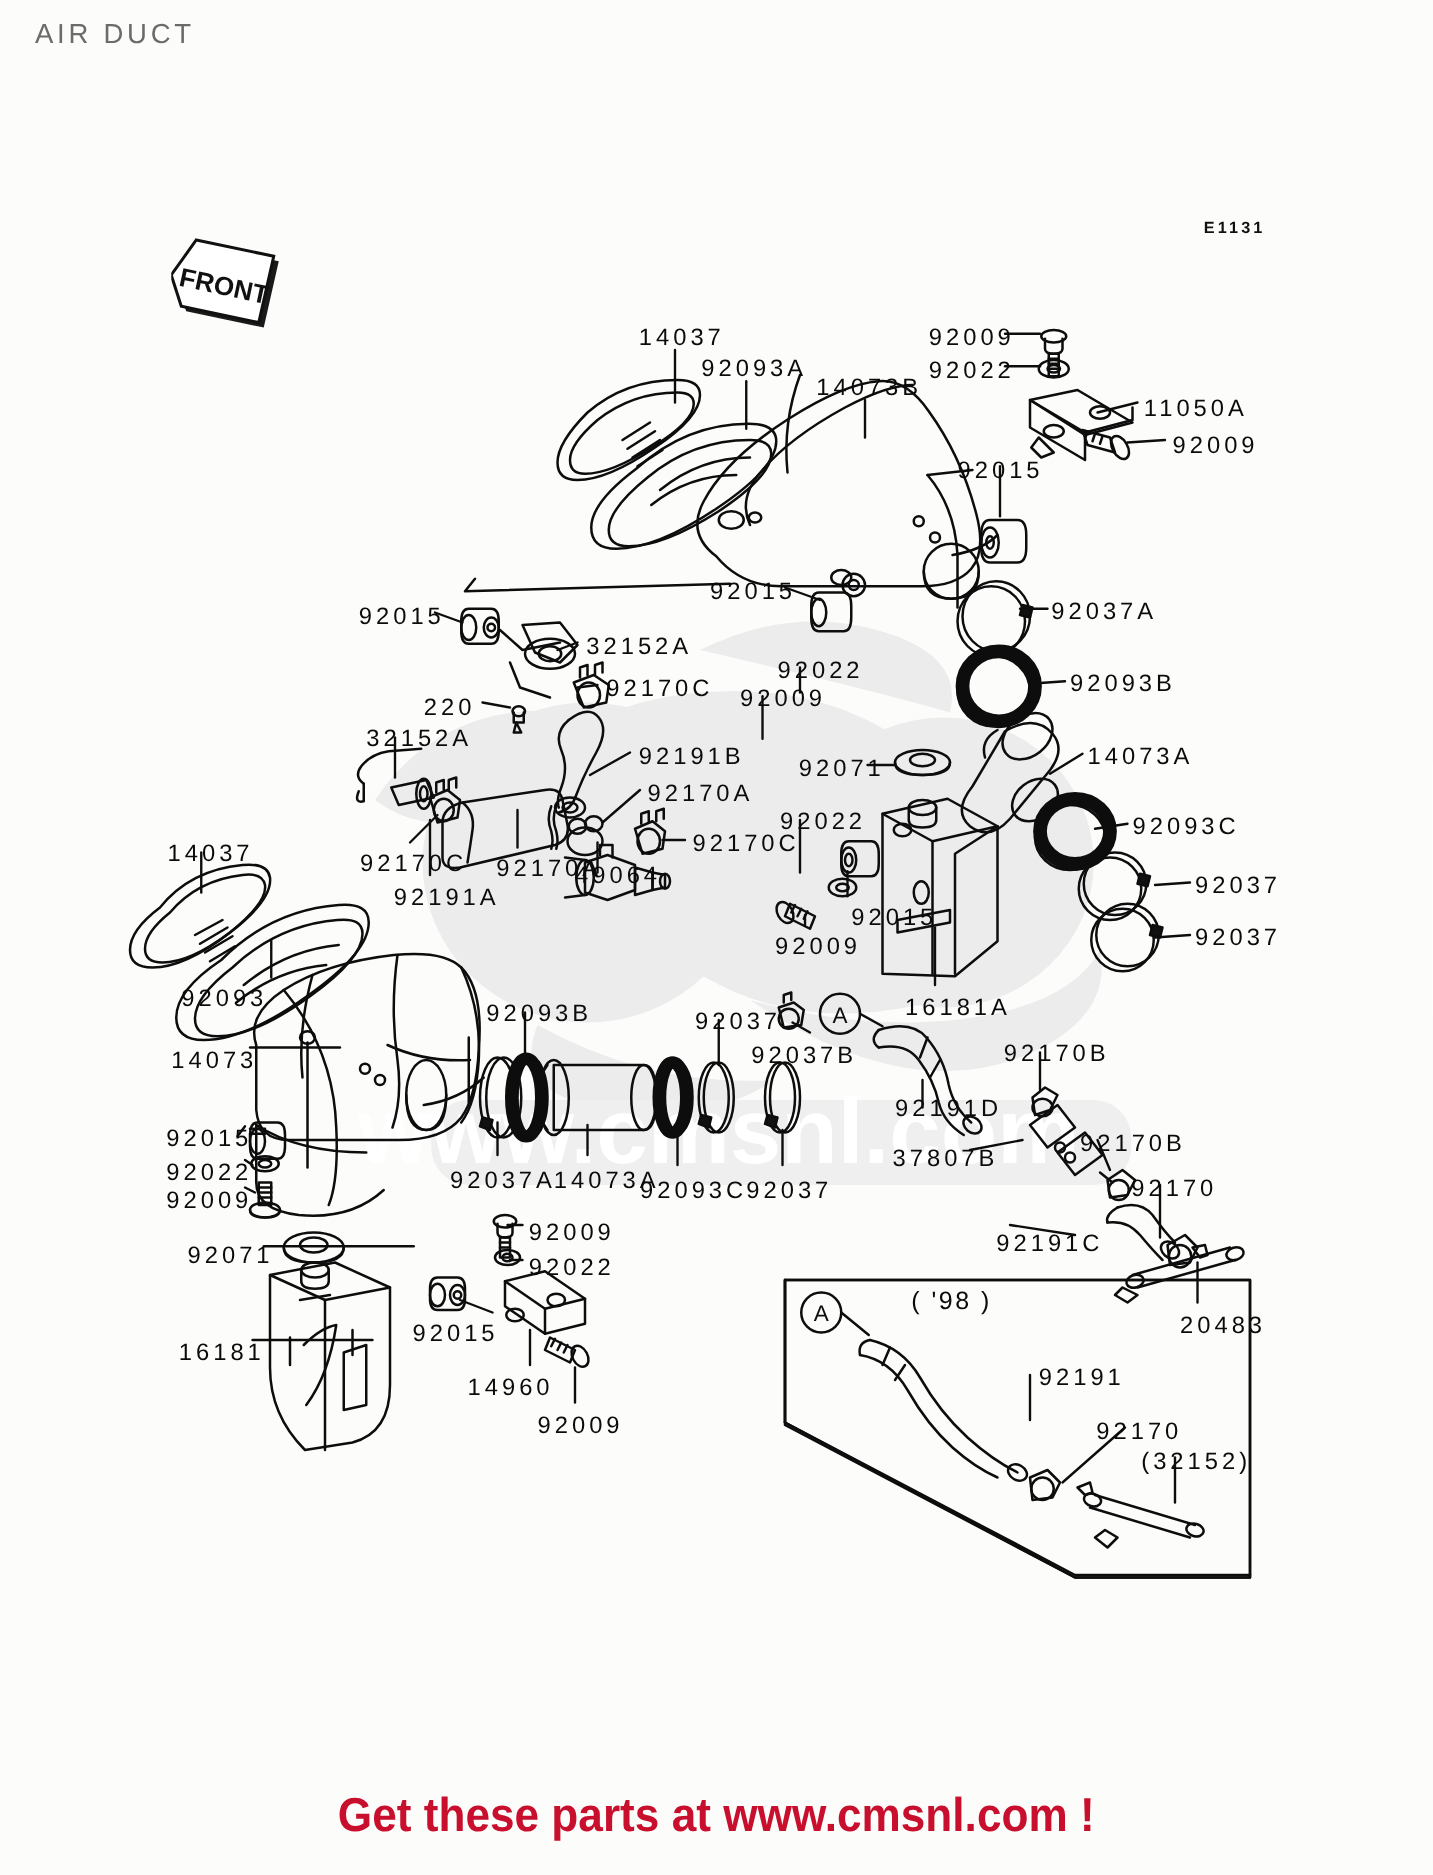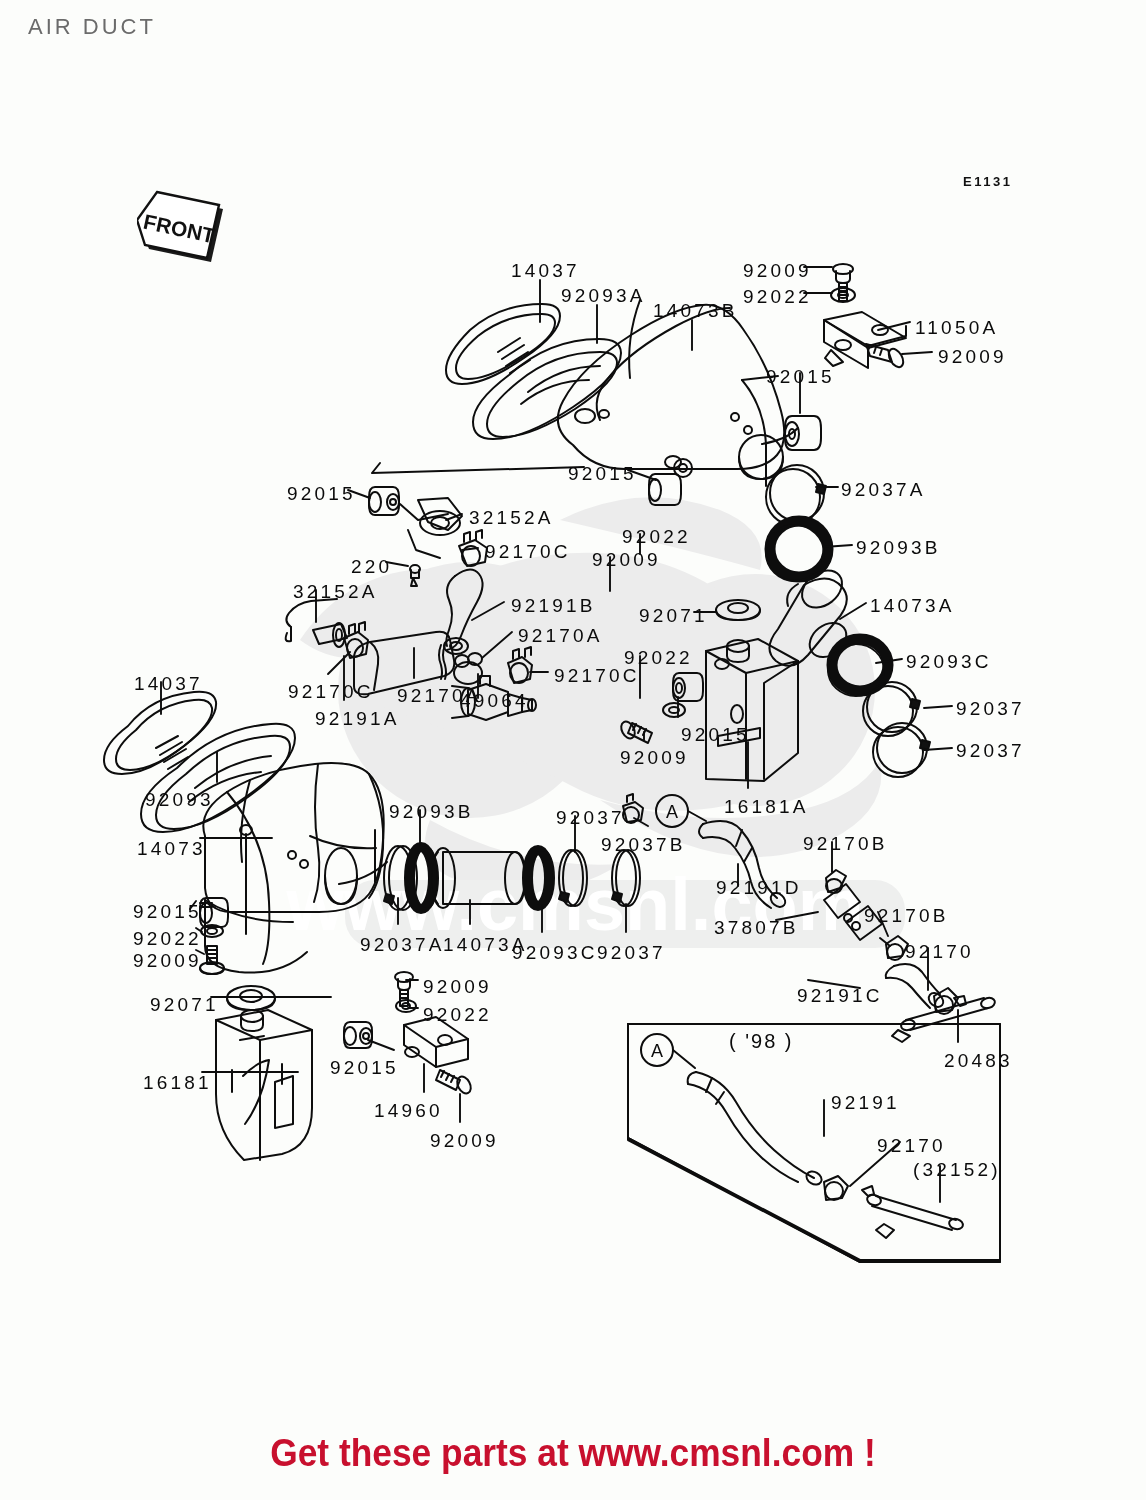--- a/index.html
+++ b/index.html
@@ -593,21 +593,21 @@
       <div class="plabel" style="left: 938px; top: 346px;">92009</div>
       <div class="plabel" style="left: 766px; top: 366px;">92015</div>
       <div class="plabel" style="left: 568px; top: 463px;">92015</div>
       <div class="plabel" style="left: 841px; top: 479px;">92037A</div>
       <div class="plabel" style="left: 287px; top: 483px;">92015</div>
       <div class="plabel" style="left: 469px; top: 507px;">32152A</div>
       <div class="plabel" style="left: 622px; top: 526px;">92022</div>
       <div class="plabel" style="left: 856px; top: 537px;">92093B</div>
       <div class="plabel" style="left: 485px; top: 541px;">92170C</div>
       <div class="plabel" style="left: 592px; top: 549px;">92009</div>
-      <div class="plabel" style="left: 351px; top: 556px;">220</div>
+      <div class="plabel" style="left: 339px; top: 556px;">220</div>
       <div class="plabel" style="left: 293px; top: 581px;">32152A</div>
       <div class="plabel" style="left: 511px; top: 595px;">92191B</div>
       <div class="plabel" style="left: 870px; top: 595px;">14073A</div>
       <div class="plabel" style="left: 639px; top: 605px;">92071</div>
       <div class="plabel" style="left: 518px; top: 625px;">92170A</div>
       <div class="plabel" style="left: 624px; top: 647px;">92022</div>
       <div class="plabel" style="left: 906px; top: 651px;">92093C</div>
       <div class="plabel" style="left: 554px; top: 665px;">92170C</div>
       <div class="plabel" style="left: 134px; top: 673px;">14037</div>
       <div class="plabel" style="left: 288px; top: 681px;">92170C</div>

